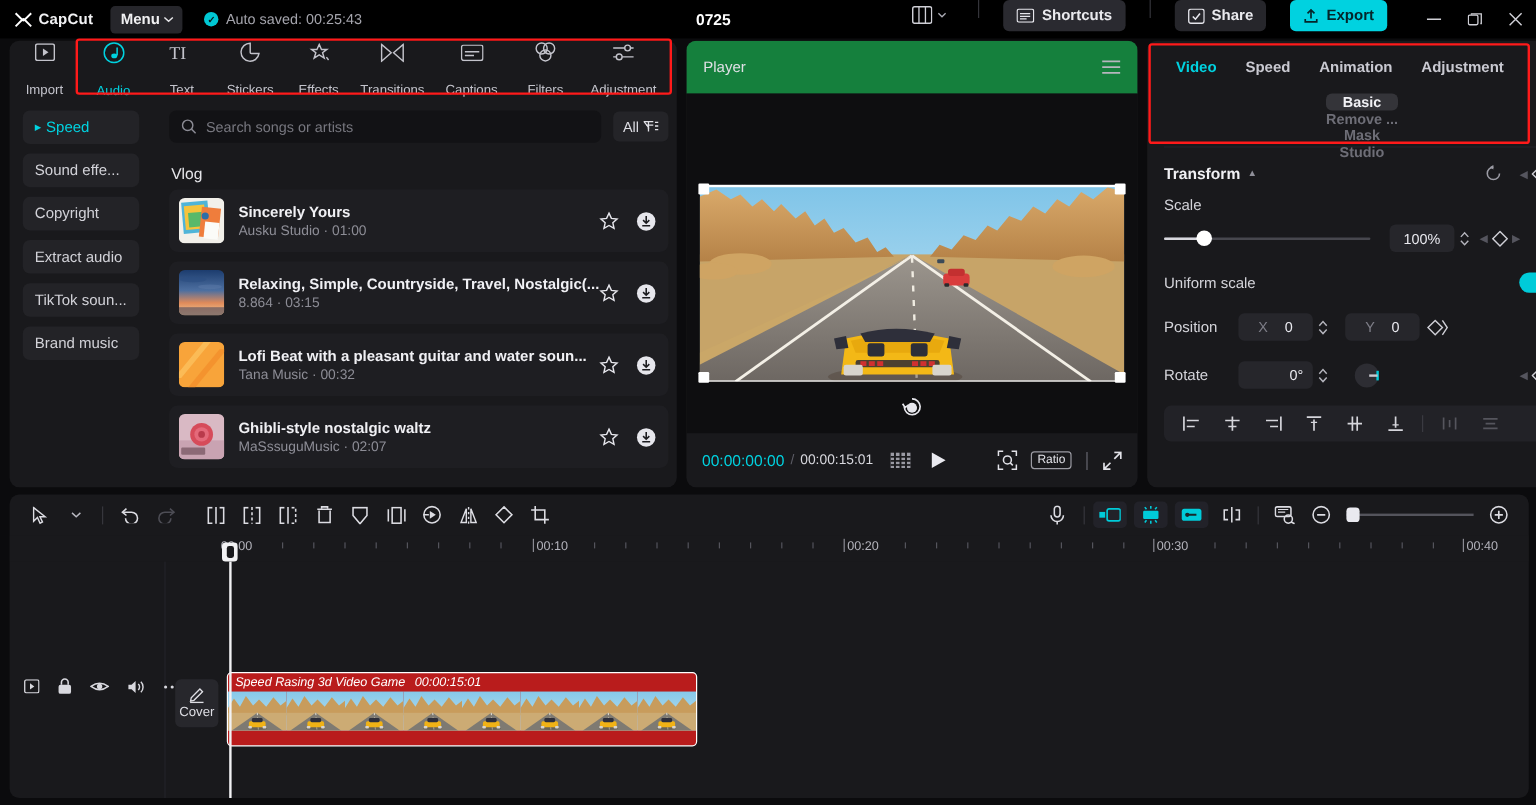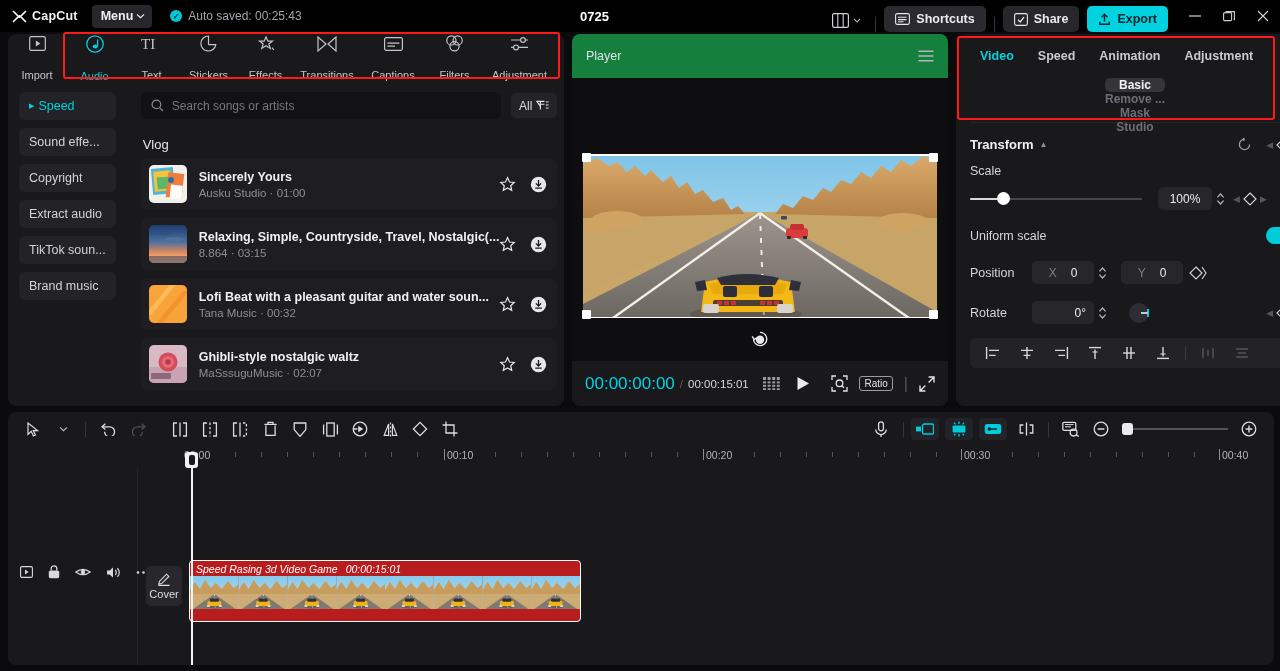--- a/index.html
+++ b/index.html
@@ -26,21 +26,21 @@
     font-size: 12.5px; font-weight: bold; color: #f0f0f2;
   }
   .autosave { margin-left: 18px; display: flex; align-items: center; gap: 6px;
     font-size: 12px; color: #a4a4ac; }
   .check-dot {
     width: 12px; height: 12px; border-radius: 50%; background: #00c8d4;
     display: flex; align-items: center; justify-content: center;
     font-size: 8px; color: #06171a; font-weight: bold;
   }
   .proj-title { position: absolute; left: 580px; top: 9px; font-size: 13px; font-weight: bold; color: #fff; }
-  .tb-right { position: absolute; right: 0; top: 0; height: 32px; display: flex; align-items: flex-end; gap: 0; }
+  .tb-right { position: absolute; right: 0; top: 0; height: 32px; display: flex; align-items: flex-start; gap: 12px; }
   .layout-btn { display: flex; align-items: center; gap: 4px; padding: 0 6px; height: 24px; color: #c9c9d0; }
   .vsep { width: 1px; height: 15px; background: #34343a; margin: 0 8px; }
   .pill {
     height: 26px; border-radius: 5px; background: #2a2a30;
     display: flex; align-items: center; gap: 6px; padding: 0 11px;
     font-size: 12.5px; font-weight: bold; color: #eaeaee;
   }
   .pill.share { background: #26262b; }
   .pill.export { background: #00d2e0; color: #04262a; }
   .wbtns { display: flex; align-items: center; margin-left: 10px; }
@@ -106,21 +106,21 @@
   }
   .player-head { height: 44px; background: #15803d; display: flex; align-items: center; padding: 0 14px; }
   .player-head .ptitle { font-size: 12.5px; color: #e0e0e6; flex: 1; }
   .stage { position: absolute; left: 0; top: 44px; width: 376px; height: 283px; background: #0e0e10; }
   .video-wrap { position: absolute; left: 11px; top: 76px; width: 354px; height: 164px; }
   .video { position: absolute; inset: 0; overflow: hidden; }
   .vhandle { position: absolute; width: 9px; height: 9px; background: #fff; border-radius: 1px; }
   .vedge { position: absolute; background: #fff; }
   .recenter { position: absolute; left: 50%; top: 252px; transform: translateX(-50%); }
   .player-bar { position: absolute; left: 0; bottom: 0; width: 376px; height: 45px; display: flex; align-items: center; padding: 0 13px; }
-  .tc { font-size: 17px; color: #00d2e0; }
+  .tc { font-size: 13px; color: #00d2e0; }
   .tc-sep { font-size: 11.5px; color: #5d5d66; margin: 0 5px; }
   .tc-total { font-size: 11.5px; color: #d8d8de; }
   .pb-right { margin-left: auto; display: flex; align-items: center; gap: 11px; color: #e2e2e8; }
   .ratio-chip { border: 1px solid #9b9ba3; border-radius: 3px; padding: 1px 4px; font-size: 10px; color: #e2e2e8; }
 
   
   .inspector {
     position: absolute; left: 956px; top: 34px; width: 358px; height: 372px;
     background: #19191c; border-radius: 8px; overflow: hidden;
   }

